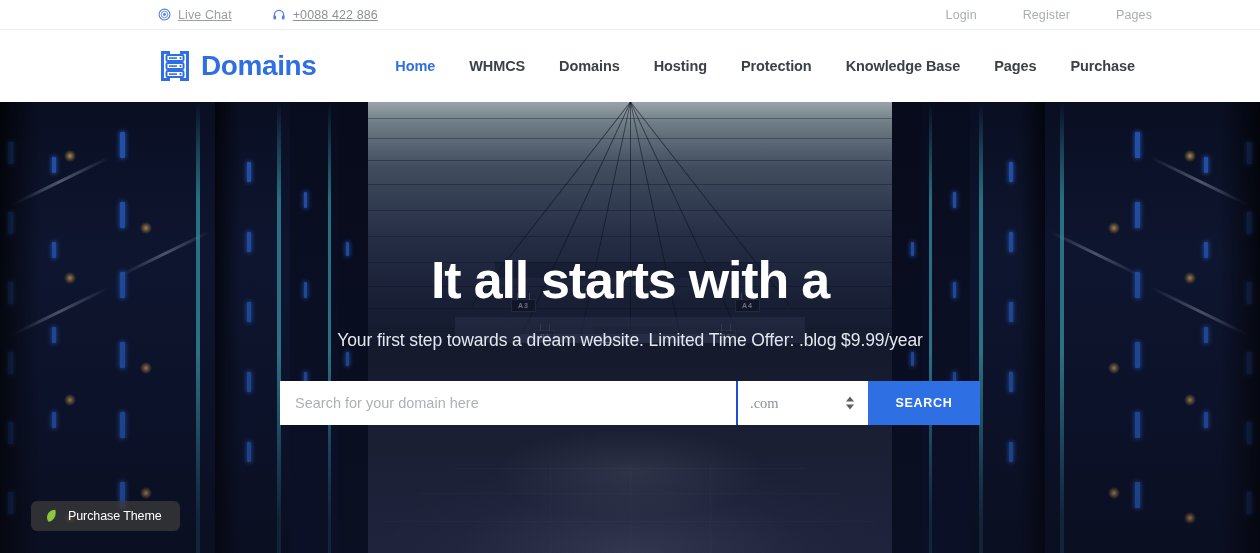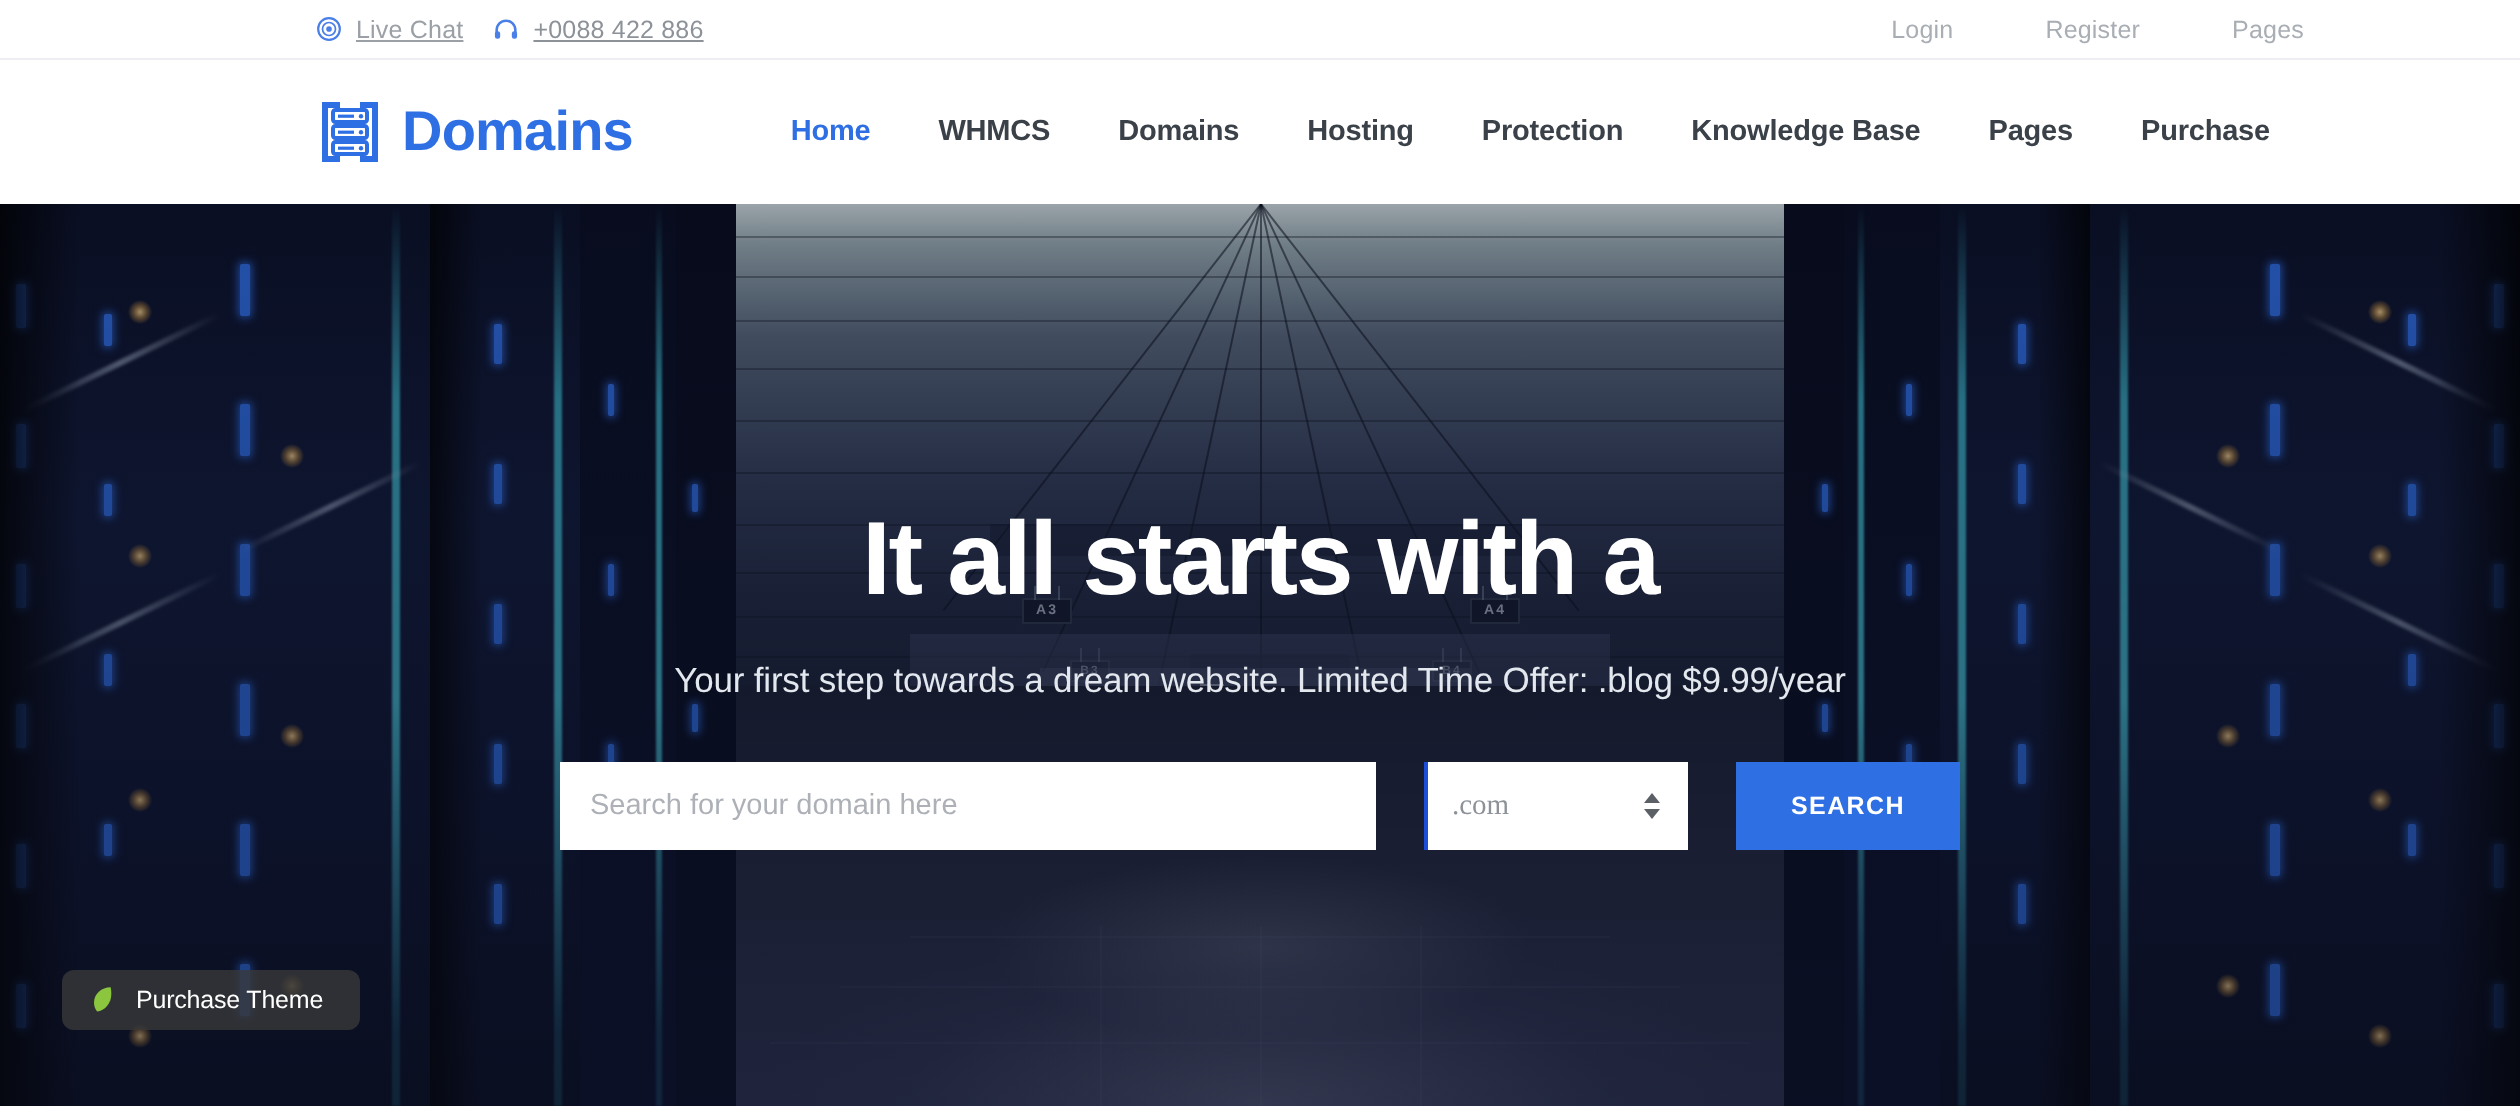--- a/index.html
+++ b/index.html
@@ -13,21 +13,21 @@
   
   .topbar{
     height:30px;
     background:#ffffff;
     border-bottom:1px solid #eceef1;
     display:flex;
     align-items:center;
     padding:0 108px 0 158px;
     font-size:12.5px;
   }
-  .topbar-left{ display:flex; align-items:center; gap:14px; }
+  .topbar-left{ display:flex; align-items:center; gap:40px; }
   .topbar-right{ margin-left:auto; display:flex; align-items:center; gap:46px; }
   .tb-item{ display:flex; align-items:center; gap:7px; color:#9ba0a7; letter-spacing:.1px;}
   .tb-item.phone{ color:#8d9299; }
   .tb-link{ color:#a9aeb4; text-decoration:none; letter-spacing:.1px;}
   .ic{ display:inline-flex; align-items:center; justify-content:center; }
 
   
   .header{
     height:72px;
     background:#fff;
@@ -188,21 +188,20 @@
     text-align:center;
     font-weight:400;
   }
 
   .search-wrap{
     margin-top:30px;
     display:flex;
     align-items:stretch;
     height:44px;
     width:700px;
-    gap:24px;
   }
   .search-input{
     flex:1;
     border:none; outline:none;
     background:#fff;
     font-size:14.5px;
     color:#444;
     padding:0 15px;
     font-family:"Liberation Sans", sans-serif;
   }
@@ -230,21 +229,21 @@
     border:none;
     font-size:12.5px;
     font-weight:700;
     letter-spacing:.7px;
     cursor:pointer;
     font-family:"Liberation Sans", sans-serif;
   }
 
   
   .float-btns{
-    position:absolute; left:31px; bottom:38px; z-index:20;
+    position:absolute; left:31px; bottom:22px; z-index:20;
     display:flex; flex-direction:row; gap:10px;justify-content:space-between;
   }
   .float-btn{
     display:flex; align-items:center; gap:9px;
     background:rgba(58,58,58,.78);
     color:#fff;
     border-radius:6px;
     padding:7px 18px 7px 12px;
     font-size:12.5px;
     text-decoration:none;

